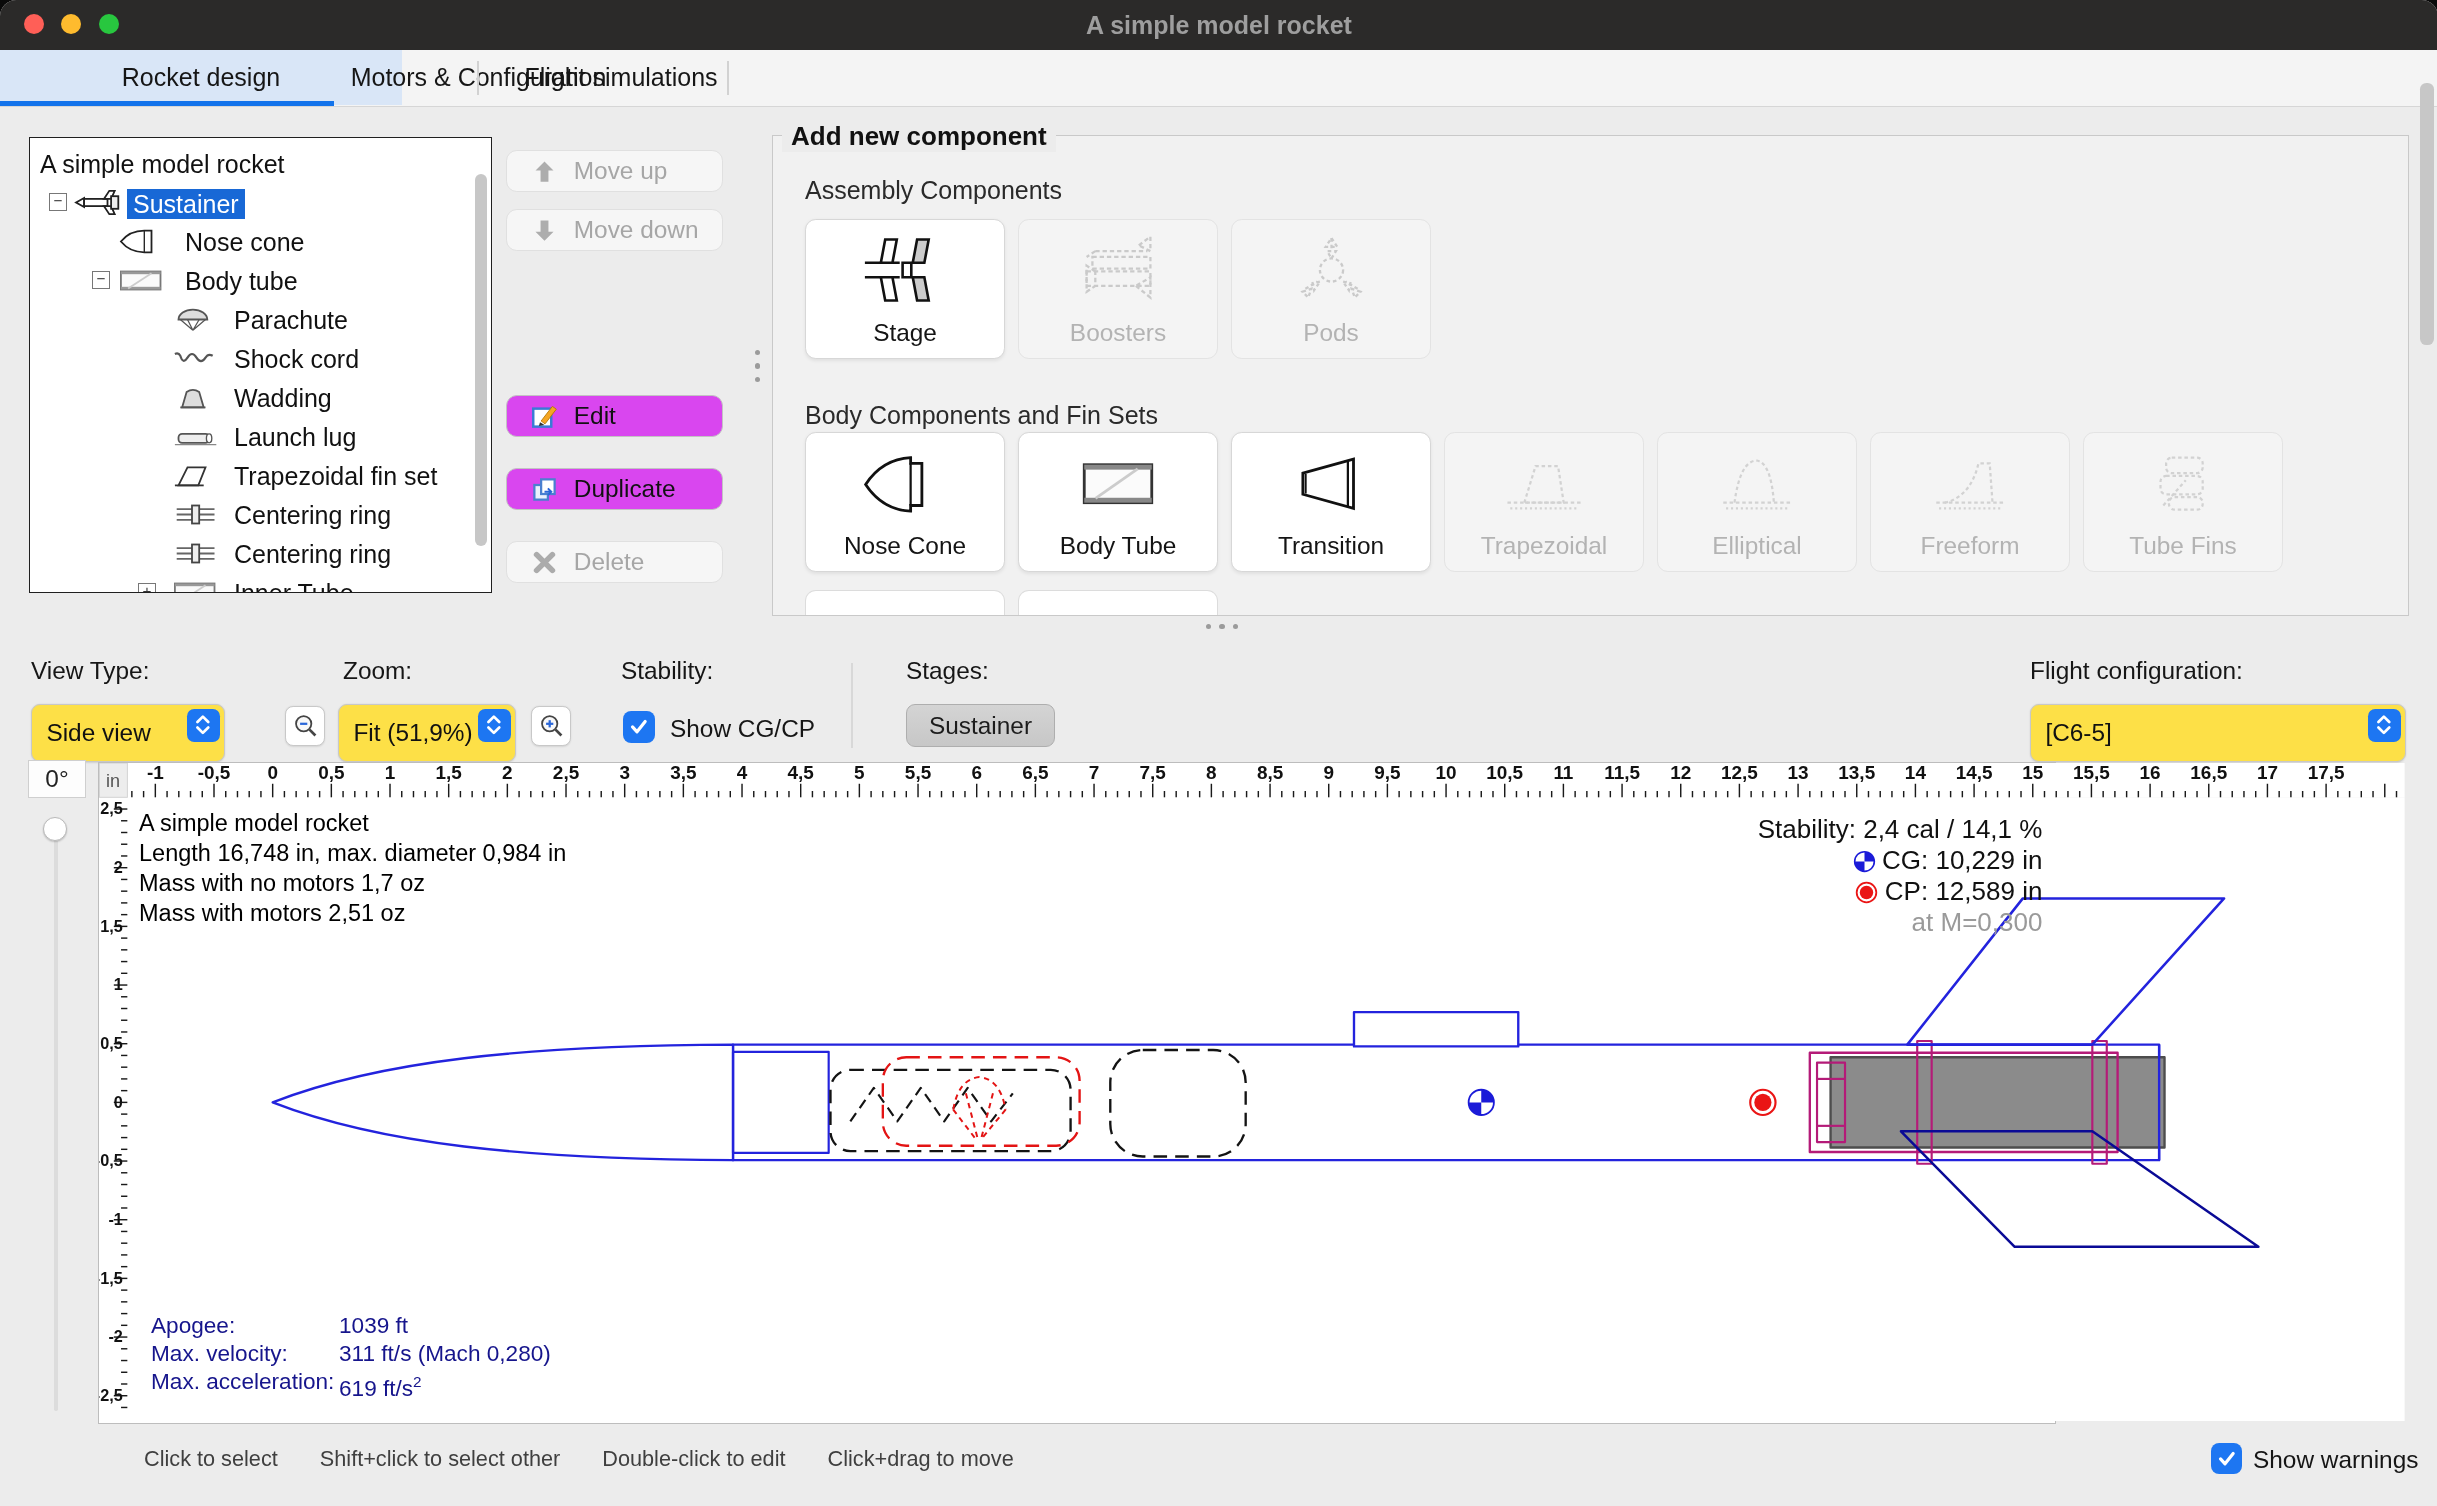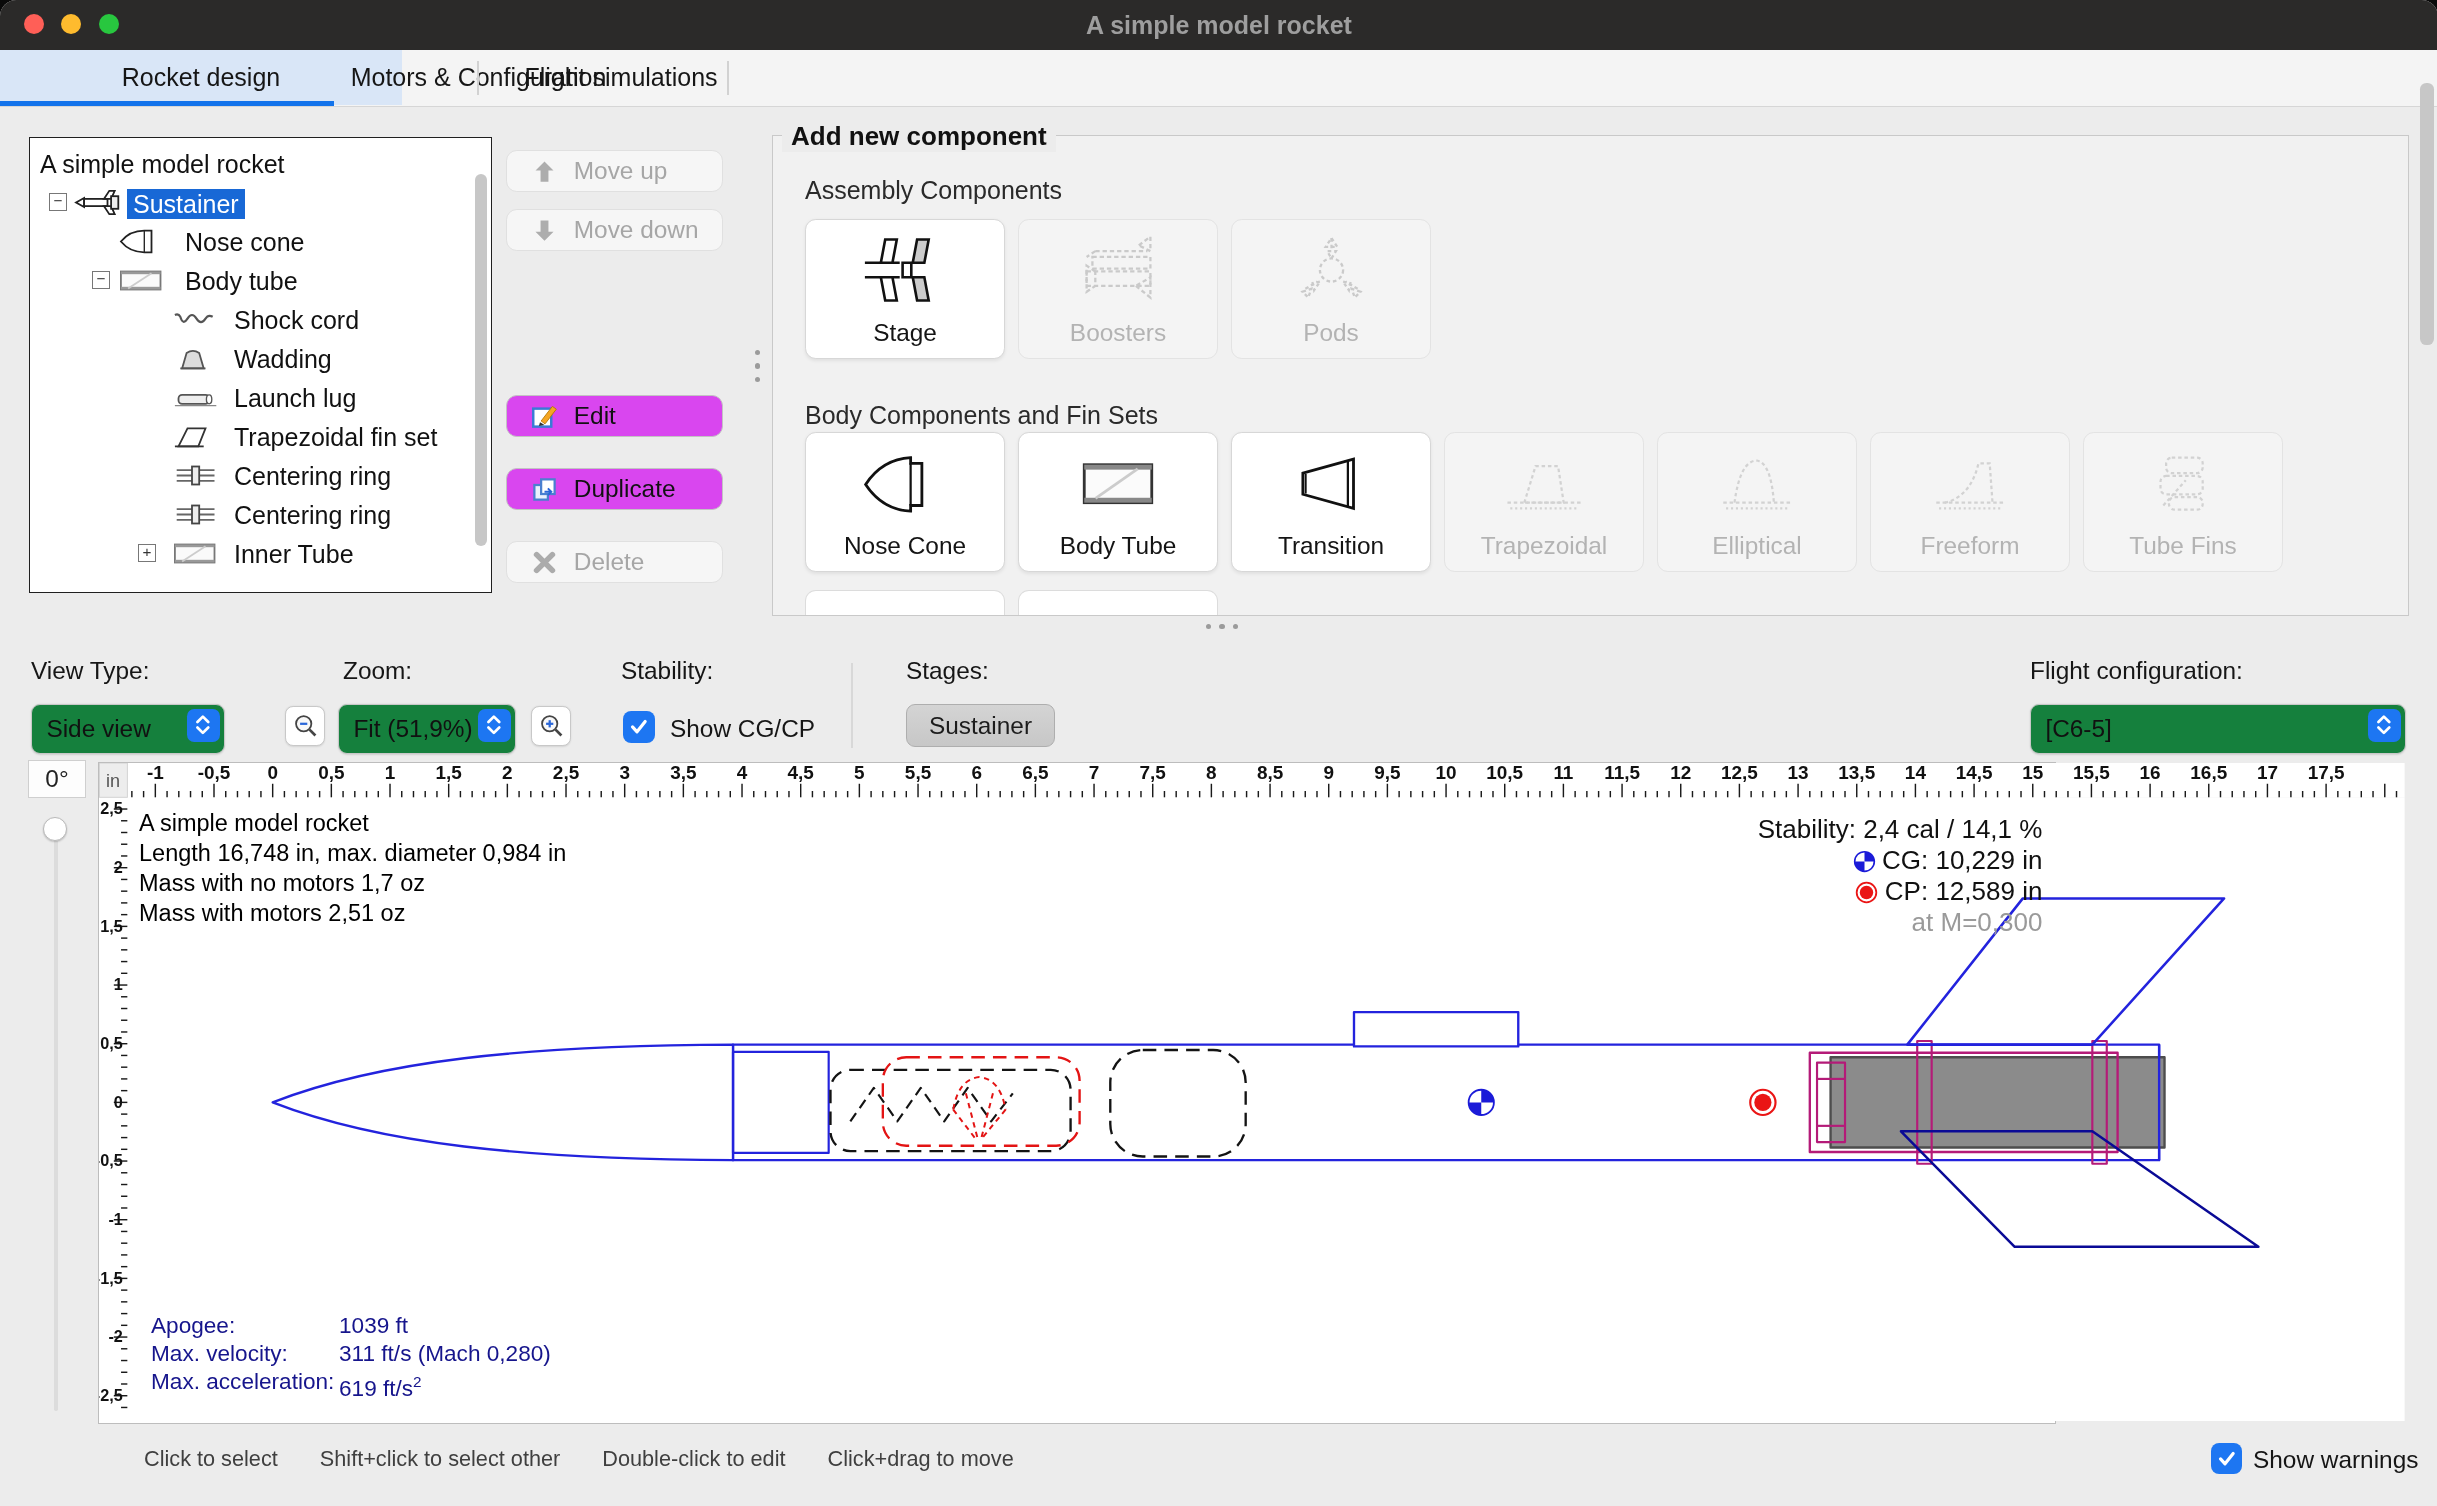--- a/index.html
+++ b/index.html
@@ -41,21 +41,21 @@
   .card{width:200px;height:140px;border-radius:10.8px;background:#fff;border:1.8px solid #d7d7d7;
      box-shadow:0 1.8px 3.6px rgba(0,0,0,.07);display:flex;flex-direction:column;align-items:center;justify-content:flex-end;padding-bottom:10.8px;}
   .card .cicon{flex:1;display:flex;align-items:center;justify-content:center;width:100%;}
   .card .clabel{font-size:24.4px;color:#141414;}
   .card.off{background:#f4f4f4;border-color:#e3e3e3;box-shadow:none;}
   .card.off .clabel{color:#b3b3b3;}
   .card.off .cicon{opacity:.45;}
   .stub{width:200px;height:81px;border-radius:10.8px 10.8px 0 0;background:#fff;border:1.8px solid #dcdcdc;border-bottom:none;}
   
   .tlabel2{position:absolute;font-size:24.4px;color:#161616;white-space:nowrap;}
-  .select{position:absolute;height:50px;background:#15803d;border:1.8px solid #c8c8c8;border-radius:9px;
+  .select{position:absolute;height:58px;background:#fde047;border:1.8px solid #c8c8c8;border-radius:9px;
      box-shadow:0 0.9px 1.8px rgba(0,0,0,.12);font-size:24.4px;display:flex;align-items:center;padding-left:14.4px;}
   .select .chev{position:absolute;right:4.5px;top:3.6px;width:33px;height:33px;border-radius:7.2px;background:#1d76f2;
      display:flex;align-items:center;justify-content:center;}
   .sqbtn{position:absolute;width:40px;height:40px;background:#fff;border:1.8px solid #c8c8c8;border-radius:8.1px;
      display:flex;align-items:center;justify-content:center;box-shadow:0 0.9px 1.8px rgba(0,0,0,.1);}
   .checkbox{position:absolute;width:32px;height:32px;border-radius:8.1px;background:#1d76f2;display:flex;align-items:center;justify-content:center;}
   .togglebtn{position:absolute;height:43px;background:linear-gradient(#d4d4d4,#c7c7c7);border:1.8px solid #aeaeae;
      border-radius:9px;font-size:24.4px;color:#1c1c1c;display:flex;align-items:center;justify-content:center;}
   .divline{position:absolute;width:1.8px;background:#d8d8d8;}
   
@@ -119,20 +119,27 @@
         </div>
         <div class="trow">
           <span class="exp" style="left: 62px;">−</span>
           <span class="ticon" style="left: 87px;"><svg width="51" height="27" viewBox="0 0 56 30">
               <rect x="4" y="5" width="44" height="20" fill="#fafafa" stroke="#777" stroke-width="2"></rect>
               <rect x="4" y="5" width="44" height="3" fill="#999"></rect>
               <rect x="4" y="22" width="44" height="3" fill="#999"></rect>
               <line x1="12" y1="24" x2="38" y2="7" stroke="#ccc" stroke-width="2"></line>
             </svg></span>
           <span class="tlabel" style="left: 155px;">Body tube</span>
+        </div>
+        <div class="trow">
+          <span class="ticon" style="left: 141px;"><svg width="51" height="27" viewBox="0 0 56 30">
+              <path d="M8,15 A16,11 0 0 1 40,15 Z" fill="#ddd" stroke="#555" stroke-width="2"></path>
+              <path d="M10,15 L24,27 M38,15 L24,27 M18,15 L24,27 M31,15 L24,27" stroke="#555" stroke-width="1.4" fill="none"></path>
+            </svg></span>
+          <span class="tlabel" style="left: 204px;">Parachute</span>
         </div>
         <div class="trow">
           <span class="ticon" style="left: 141px;"><svg width="51" height="27" viewBox="0 0 56 30">
               <path d="M4,10 Q8,8 10,12 Q13,22 18,14 Q23,6 28,14 Q33,22 38,14 Q41,9 46,12" fill="none" stroke="#555" stroke-width="2.4"></path>
             </svg></span>
           <span class="tlabel" style="left: 204px;">Shock cord</span>
         </div>
         <div class="trow">
           <span class="ticon" style="left: 141px;"><svg width="51" height="27" viewBox="0 0 56 30">
               <path d="M12,26 L17,9 Q24,4 31,9 L36,26 Z" fill="#ddd" stroke="#555" stroke-width="2"></path>

